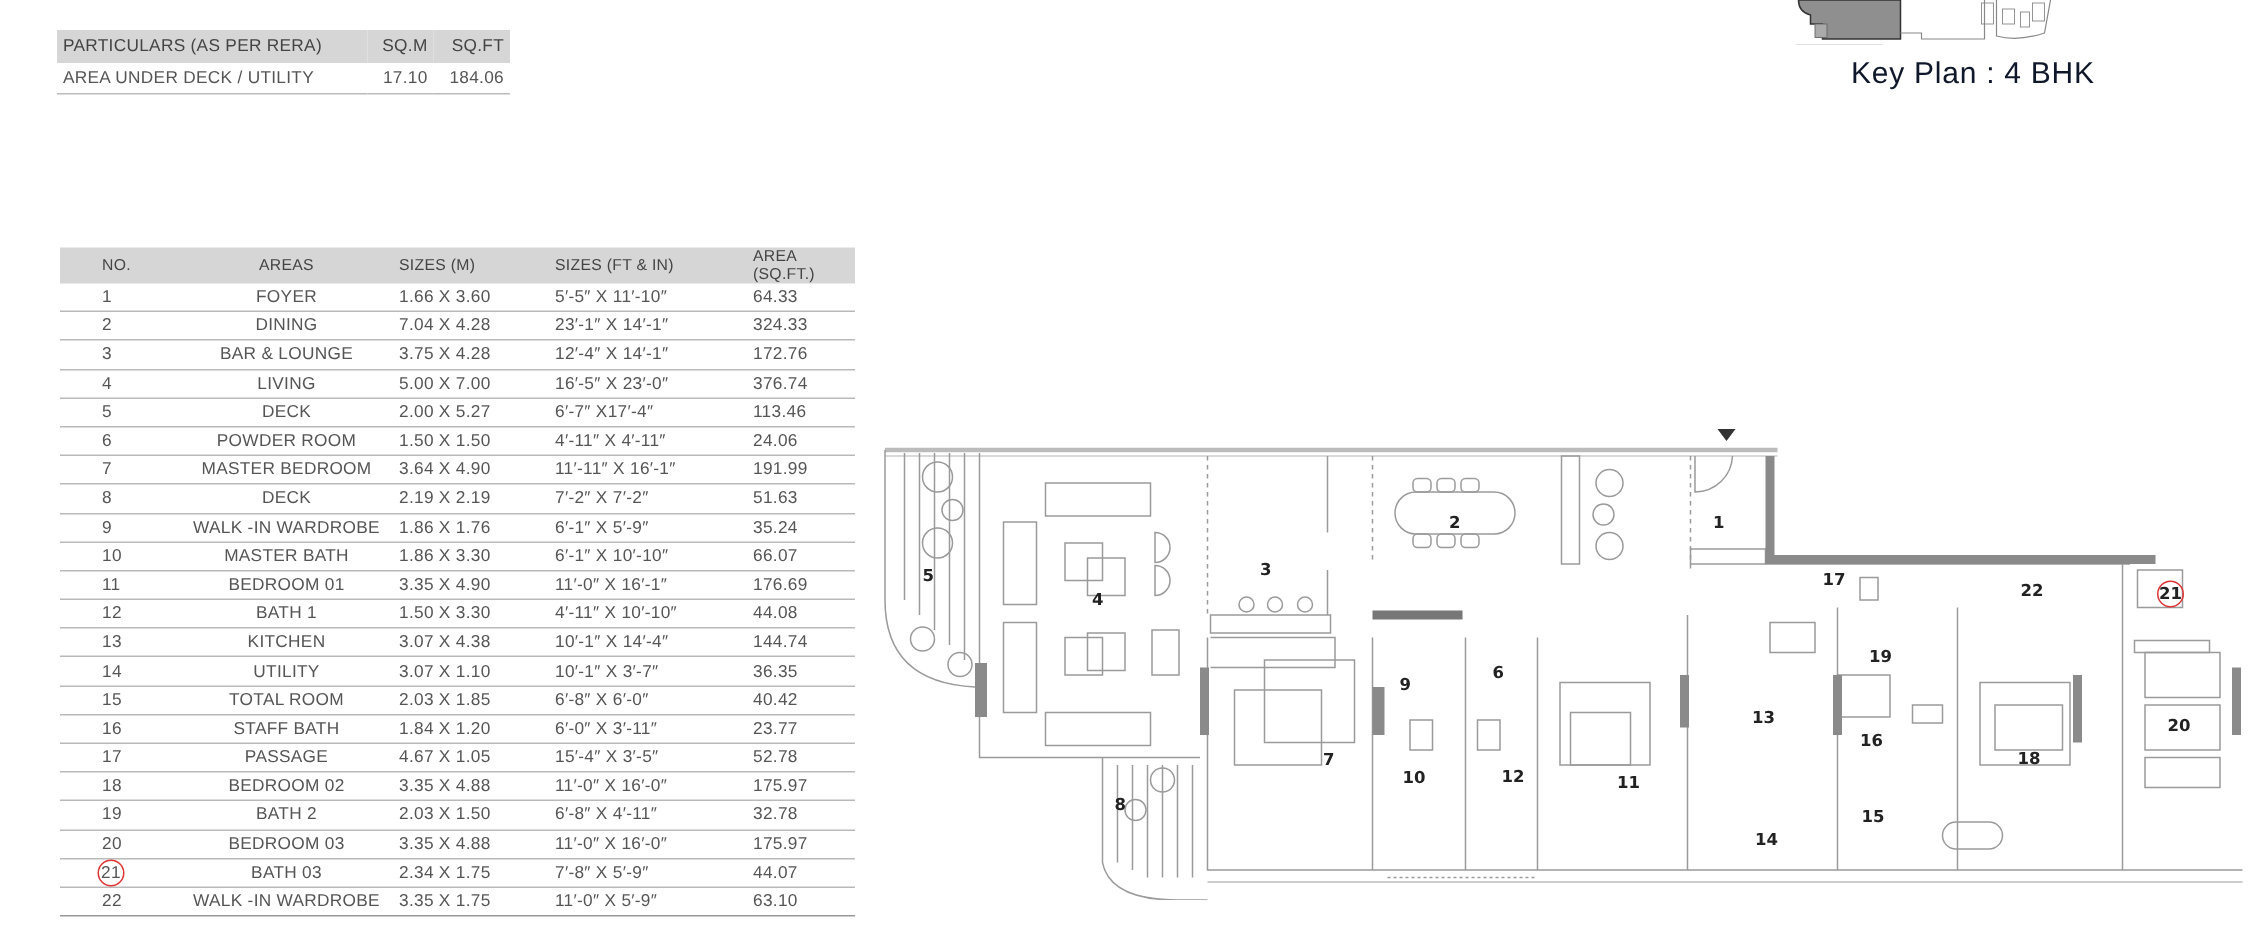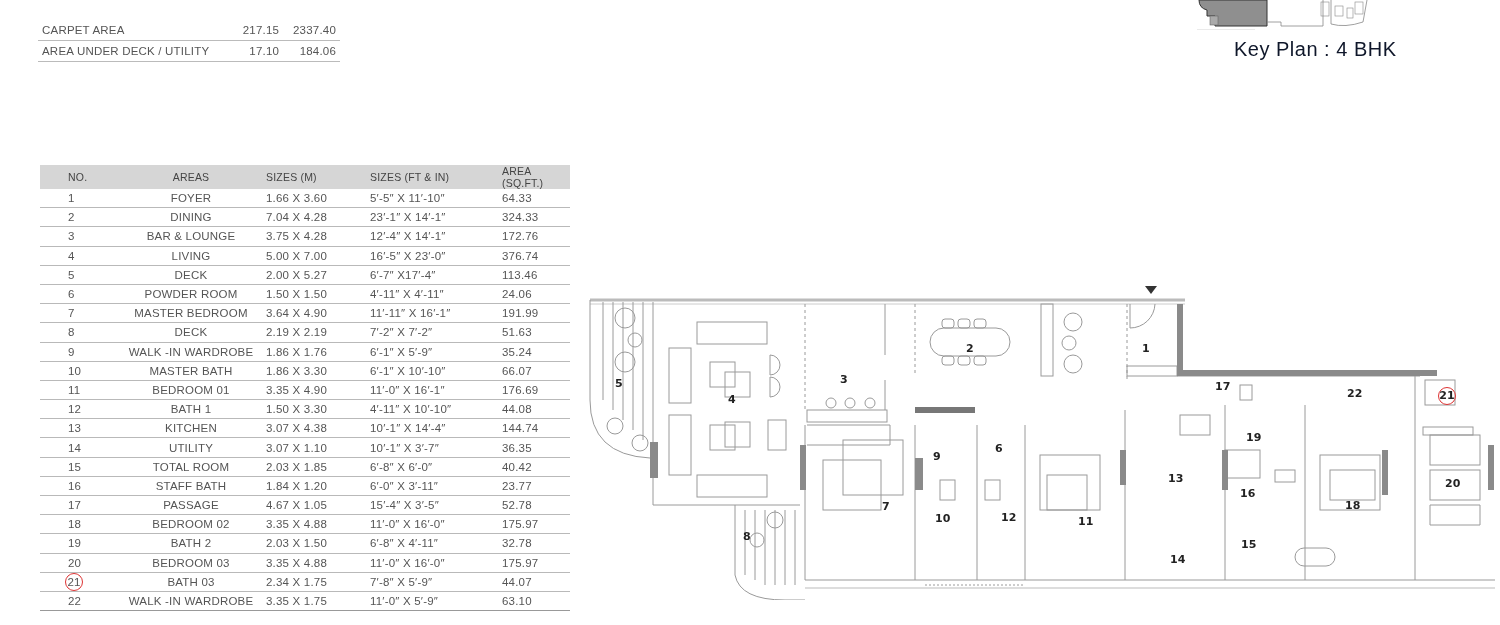--- a/index.html
+++ b/index.html
@@ -23,24 +23,24 @@
   .keyplan-label{position:absolute;left:1234px;top:38px;font-size:20px;color:#0f172a;letter-spacing:0.5px;}
   .plan{position:absolute;left:585px;top:280px;width:915px;height:320px;}
   .room-label{position:absolute;font-size:11px;font-weight:bold;color:#222;font-family:"DejaVu Sans",sans-serif;}
   .room-label.circ{border:1.5px solid #d33;border-radius:50%;width:16px;height:16px;line-height:16px;text-align:center;font-weight:bold;}
 </style>
 </head>
 <body>
 
 <table class="summary">
   <tbody>
-  <tr class="row">
-    <td>CARPET AREA</td>
-    <td class="num">217.15</td>
-    <td class="num">2337.40</td>
+      <tr class="hdr">
+    <td>PARTICULARS (AS PER RERA)</td>
+    <td class="num">SQ.M</td>
+    <td class="num">SQ.FT</td>
   </tr>
   <tr class="row">
     <td>AREA UNDER DECK / UTILITY</td>
     <td class="num">17.10</td>
     <td class="num">184.06</td>
   </tr>
 </tbody>
   </table>
 
 <table class="rooms">

